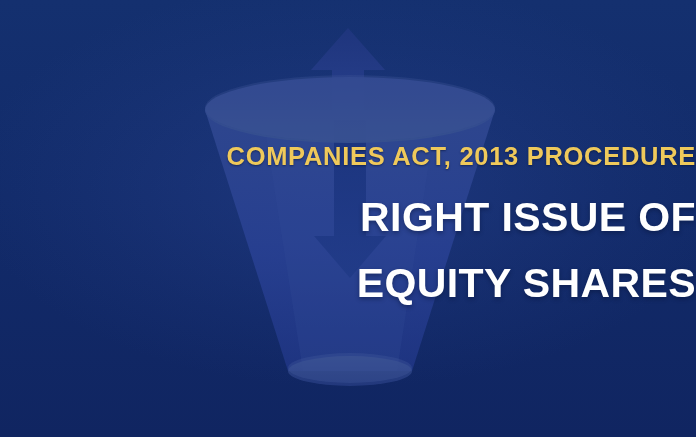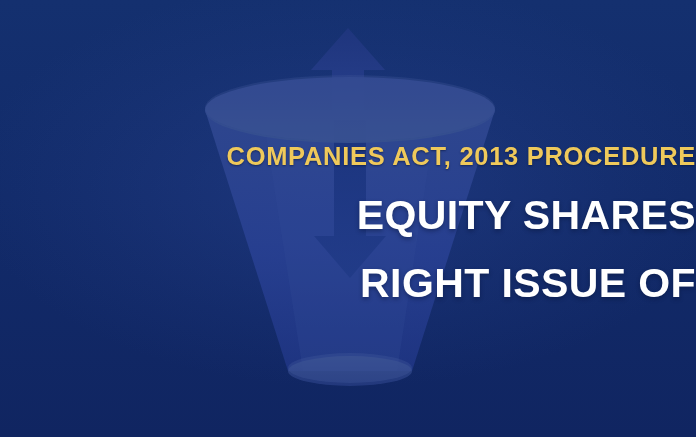--- a/index.html
+++ b/index.html
@@ -127,17 +127,17 @@
     </g>
 
     <g>
       <ellipse cx="350" cy="371" rx="62" ry="15" fill="url(#baseGrad)"></ellipse>
       <ellipse cx="350" cy="368" rx="62" ry="15" fill="#41589a" fill-opacity="0.35"></ellipse>
     </g>
   </svg>
 
   <div id="text-block">
     <div class="eyebrow">COMPANIES ACT, 2013  PROCEDURE</div>
+    <div class="headline line1">RIGHT ISSUE OF</div>
     <div class="headline line2">EQUITY SHARES</div>
-    <div class="headline line1">RIGHT ISSUE OF</div>
   </div>
 
 </div>
 
 </body></html>

